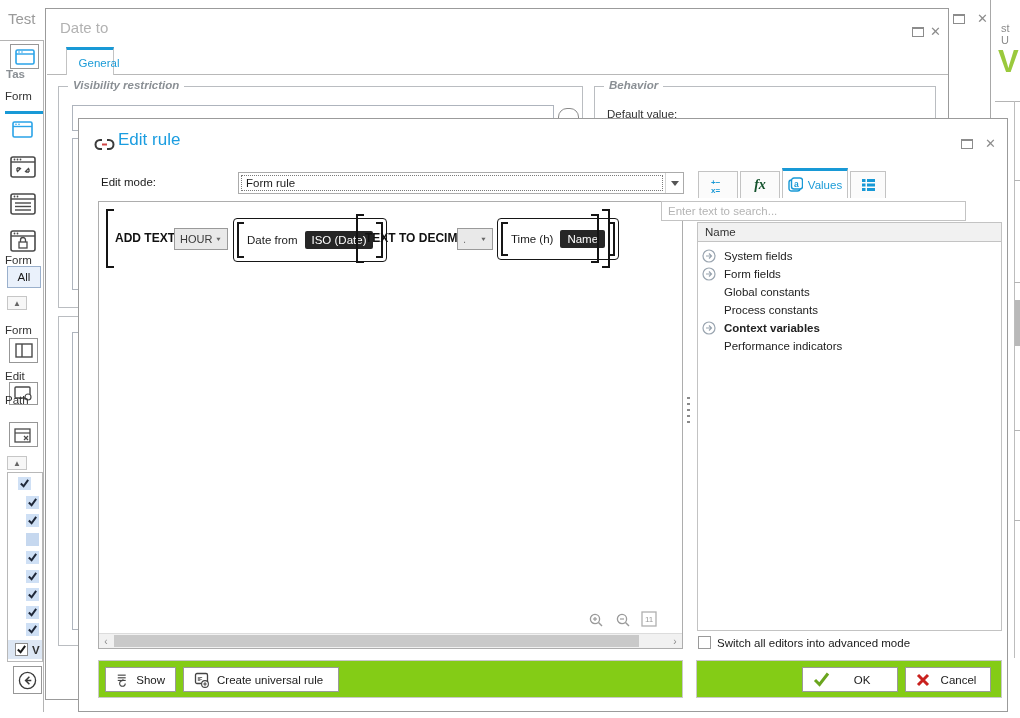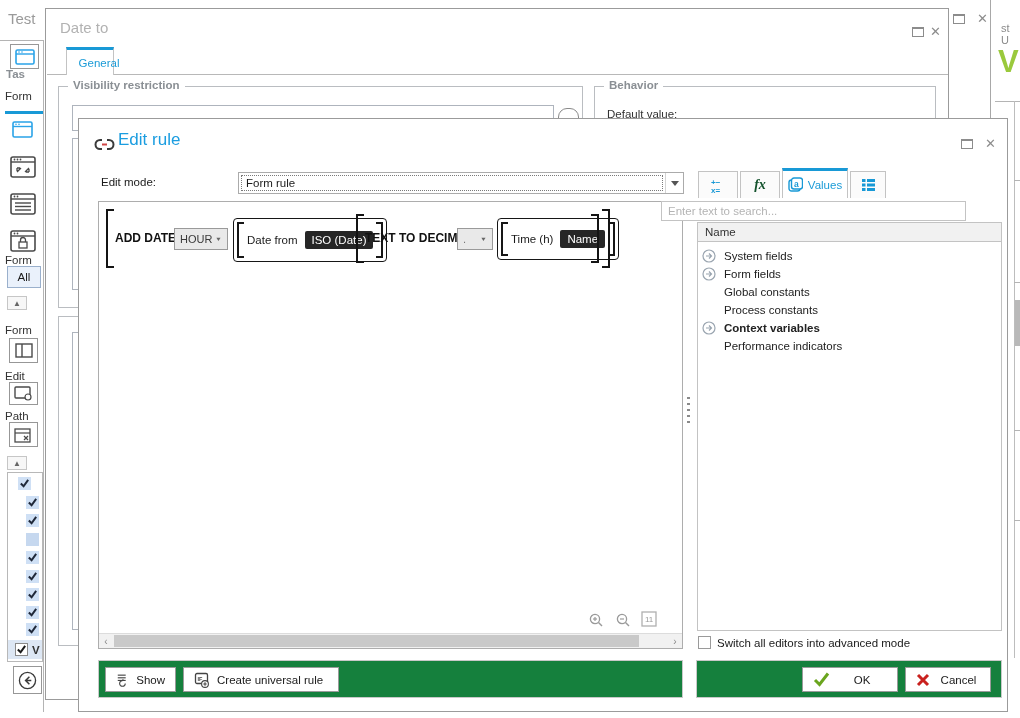--- a/index.html
+++ b/index.html
@@ -15,21 +15,21 @@
 
   
   .win { position:absolute; background:#fff; border:1px solid #9b9b9b; }
   .btn-max { position:absolute; width:12px; height:10px; border:1px solid #8c8c8c; border-top:2px solid #8c8c8c; }
   .btn-close { position:absolute; color:#8c8c8c; font-size:13px; line-height:13px; cursor:default; }
   .dlg-title { position:absolute; font-size:15px; color:#b2b2b2; }
 
   
   .fset { position:absolute; border:1px solid #babdc1; }
   .fset .legend { position:absolute; top:-8px; left:9px; background:#fff; padding:0 5px;
-                  font-weight:bold; color:#8a8f94; font-size:11.5px; white-space:nowrap; }
+                  font-weight:bold; color:#8a8f94; font-size:11.5px; white-space:nowrap;font-style:italic; }
 
   
   .tab-sel { position:absolute; background:#fff; border:1px solid #c3c3c3; border-top:3px solid #1899d6; border-bottom:none;
              display:flex; align-items:center; justify-content:center; gap:5px; color:#1b9bd7; z-index:3; }
   .tab-uns { position:absolute; background:#fbfbfb; border:1px solid #c3c3c3; border-bottom:none;
              display:flex; align-items:center; justify-content:center; }
 
   
   .brk { position:absolute; width:8px; border-top:2px solid #141414; border-bottom:2px solid #141414; }
   .brk.open  { border-left:2px solid #141414; }
@@ -53,21 +53,21 @@
   .list-header { position:absolute; background:#f1f1f1; border:1px solid #c3c3c3;
                  display:flex; align-items:center; padding:0 7px; color:#333; }
   .tree-box { position:absolute; background:#fff; border:1px solid #c3c3c3; border-top:none; }
   .tree-row { position:absolute; left:0; right:0; height:18px; display:flex; align-items:center; }
   .tree-row .tw-label { position:absolute; left:26px; color:#222; }
   .tree-row .tw-icon  { position:absolute; left:4px; top:2px; width:14px; height:14px; }
 
   
   .gbtn { position:absolute; background:#fff; border:1px solid #9a9a9a; display:flex; align-items:center;
           gap:7px; padding:0 10px; font-size:11.5px; color:#1a1a1a; cursor:default; }
-  .footer-strip { position:absolute; border:1px solid #c9c9c9; background:#15803d; }
+  .footer-strip { position:absolute; border:1px solid #c9c9c9; background:#84cc16; }
 
   .cb { position:absolute; width:13px; height:13px; border:1px solid #9a9a9a; background:#fff; }
   .cb-blue { position:absolute; width:13px; height:13px; background:#cfe0f5; display:flex; align-items:center; justify-content:center; }
 
   .splitter-grip { position:absolute; width:3px;
     background-image:repeating-linear-gradient(#8a8a8a 0 2px, transparent 2px 6px); }
 
   .scrollbar-h { position:absolute; background:#f1f1f1; border-top:1px solid #dcdcdc; }
   .scroll-arrow { position:absolute; top:0; bottom:0; width:14px; display:flex; align-items:center; justify-content:center;
                   color:#8a8a8a; font-size:10px; }
@@ -158,21 +158,21 @@
   </div>
 
   <div class="sb-label" style="left:5px;top:370px;">Edit</div>
   <div class="icon-btn" style="left:9px;top:382px;width:29px;height:23px;">
     <svg width="19" height="15" viewBox="0 0 19 15">
         <rect x="1" y="1" width="15" height="11" rx="1" fill="none" stroke="#4a4a4a" stroke-width="1.4"></rect>
         <circle cx="14" cy="11" r="3" fill="#fff" stroke="#4a4a4a" stroke-width="1.2"></circle>
       </svg>
   </div>
 
-  <div class="sb-label" style="left:5px;top:410px;">Path</div>
+  <div class="sb-label" style="left:5px;top:394px;">Path</div>
   <div class="icon-btn" style="left:9px;top:422px;width:29px;height:25px;">
     <svg width="19" height="16" viewBox="0 0 19 16">
         <rect x="1" y="2" width="15" height="13" fill="none" stroke="#4a4a4a" stroke-width="1.3"></rect>
         <line x1="1" y1="6" x2="16" y2="6" stroke="#4a4a4a" stroke-width="1.2"></line>
         <path d="M10 9l4 4M14 9l-4 4" stroke="#4a4a4a" stroke-width="1.2"></path>
       </svg>
   </div>
   <div class="up-btn" style="left:7px;top:456px;width:20px;height:14px;">▲</div>
 
   <div class="abs" style="left:7px;top:472px;width:36px;height:190px;border:1px solid #b8b8b8;background:#fff;"></div>
@@ -300,21 +300,21 @@
       <div class="abs" style="right:0;top:0;bottom:0;width:18px;border-left:1px solid #d4d4d4;display:flex;align-items:center;justify-content:center;">
         <svg width="8" height="5" viewBox="0 0 8 5">
             <path d="M0 0l4 5 4-5z" fill="#555"></path>
           </svg>
       </div>
     </div>
 
     <div class="abs" style="left:19px;top:82px;width:585px;height:448px;border:1px solid #adadad;background:#fff;">
 
       <div class="brk open" style="left:7px;top:7px;height:59px;"></div>
-      <div class="expr-label" style="left:16px;top:28px;height:16px;">ADD DATE</div>
+      <div class="expr-label" style="left:16px;top:28px;height:16px;">ADD TEXT</div>
       <div class="mini-select" style="left:75px;top:26px;width:54px;height:22px;">
         <span>HOUR</span>
           <span class="chev">▼</span>
       </div>
 
       <div class="widget" style="left:134px;top:16px;height:44px;">
         <span>Date from</span>
         <span class="badge">ISO (Date)</span>
       </div>
 

